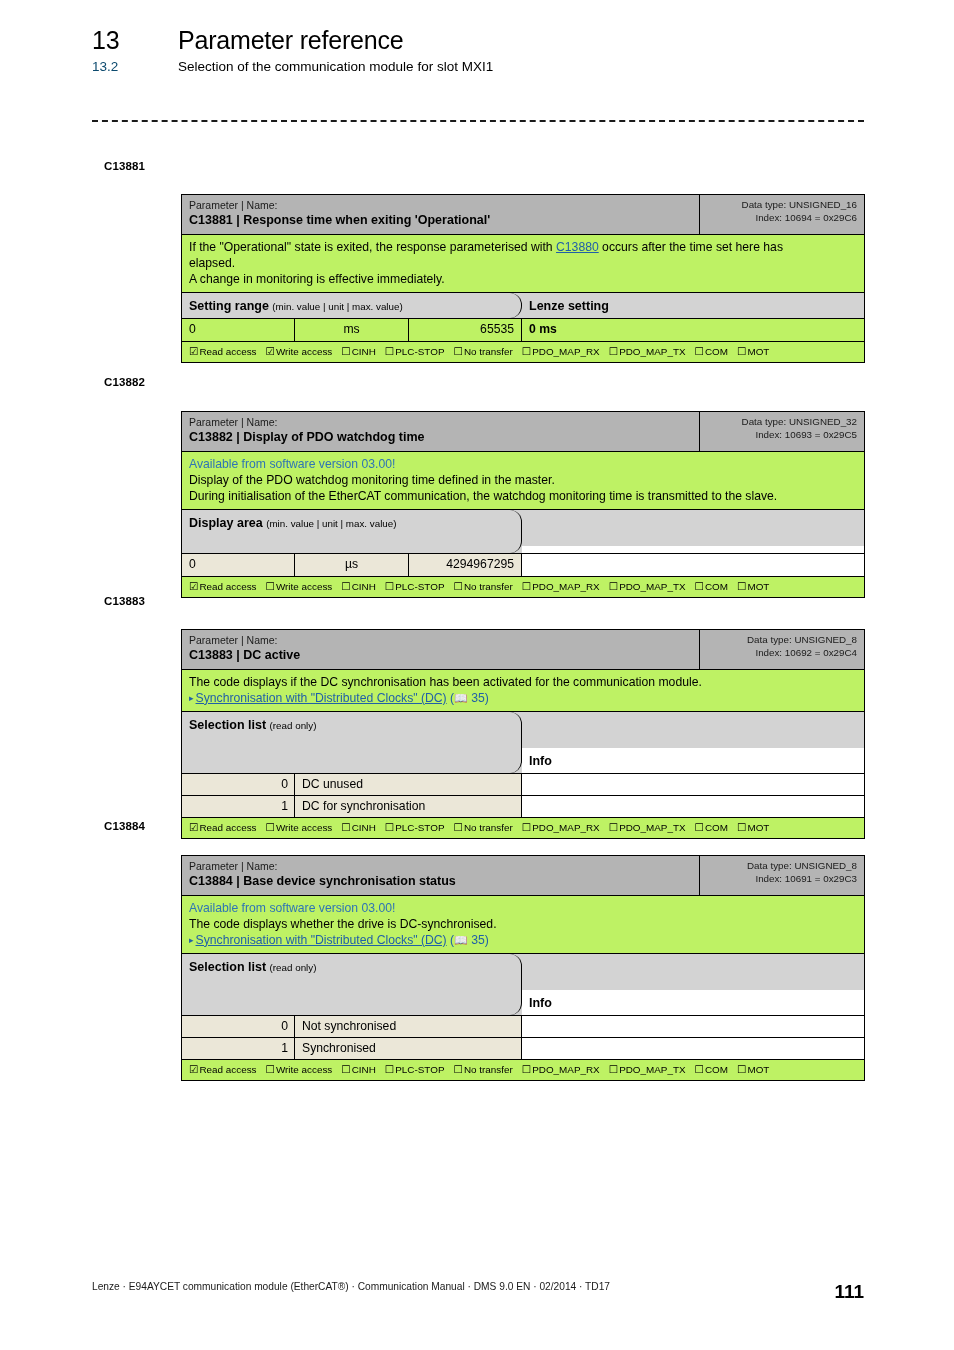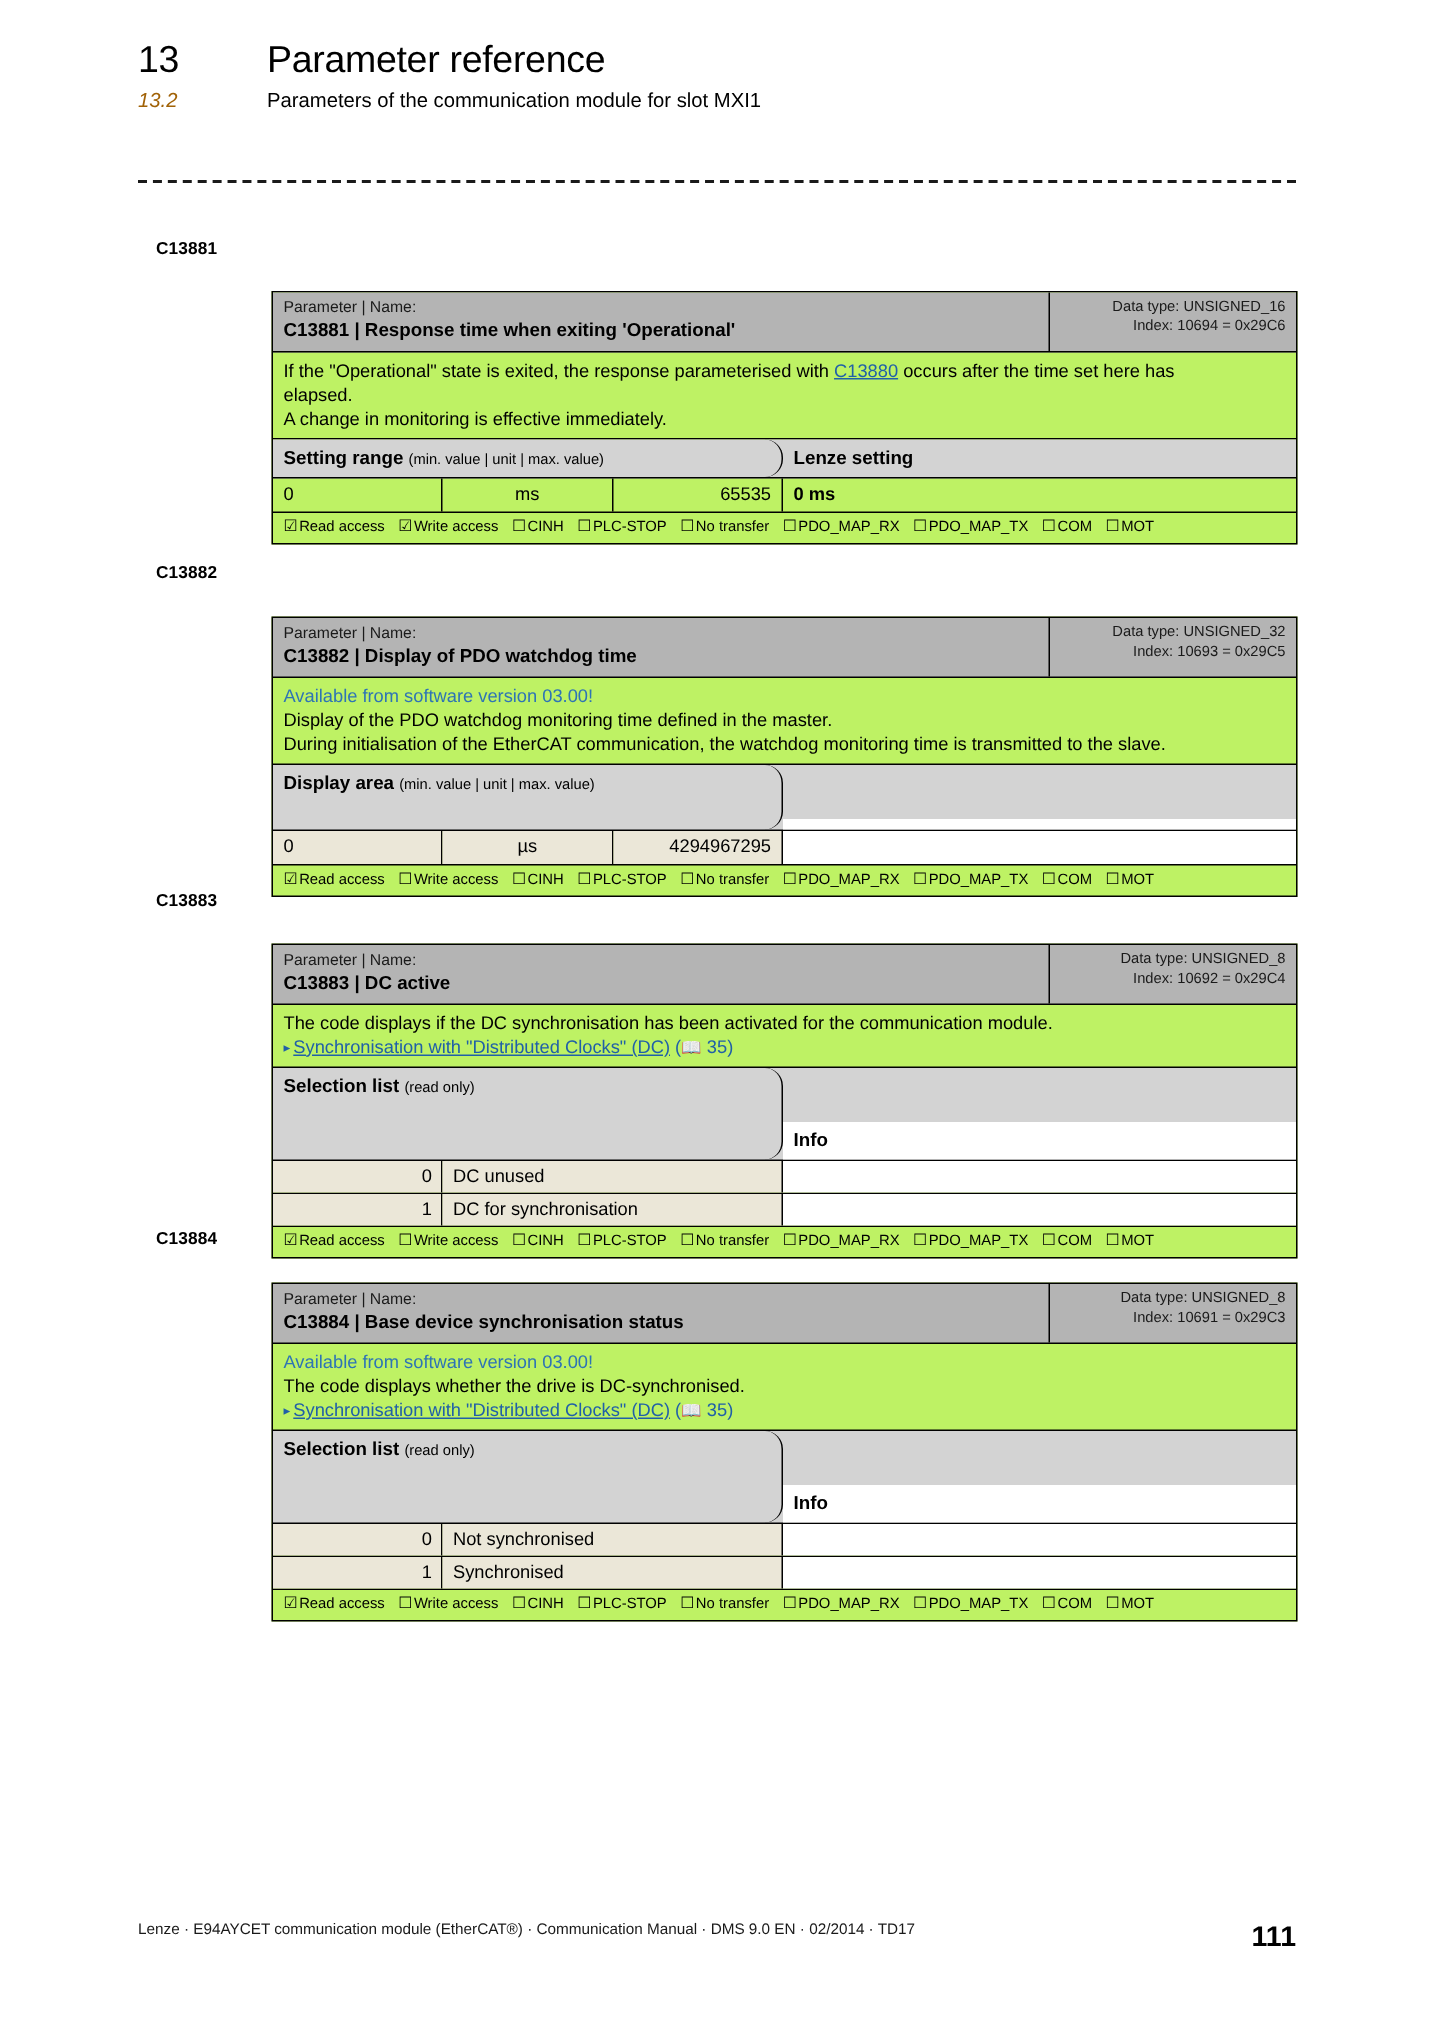--- a/index.html
+++ b/index.html
@@ -40,22 +40,21 @@
   }
   .chapter-title {
     font-size: 25px;
     font-weight: normal;
     letter-spacing: -0.2px;
     color: #000;
   }
   .section-num {
     width: 86px;
     font-size: 13.5px;
-    color: #a16207;
-    font-style: italic;
+    color: #0c4a6e;
   }
   .section-title {
     font-size: 13.5px;
     color: #000;
   }
 
   .dashed-rule {
     position: absolute;
     left: 92px;
     top: 120px;
@@ -256,21 +255,21 @@
 
 <div class="page">
 
   <div class="doc-header">
     <div class="hdr-row chapter">
       <div class="chapter-num">13</div>
       <div class="chapter-title">Parameter reference</div>
     </div>
     <div class="hdr-row">
       <div class="section-num">13.2</div>
-      <div class="section-title">Parameters of the communication module for slot MXI1</div>
+      <div class="section-title">Selection of the communication module for slot MXI1</div>
     </div>
   </div>
 
   <div class="dashed-rule"></div>
 
   <div class="param-block">
     <div class="param-code" style="top:160px">C13881</div>
 
     <div class="ptable" style="top:194px">
 

